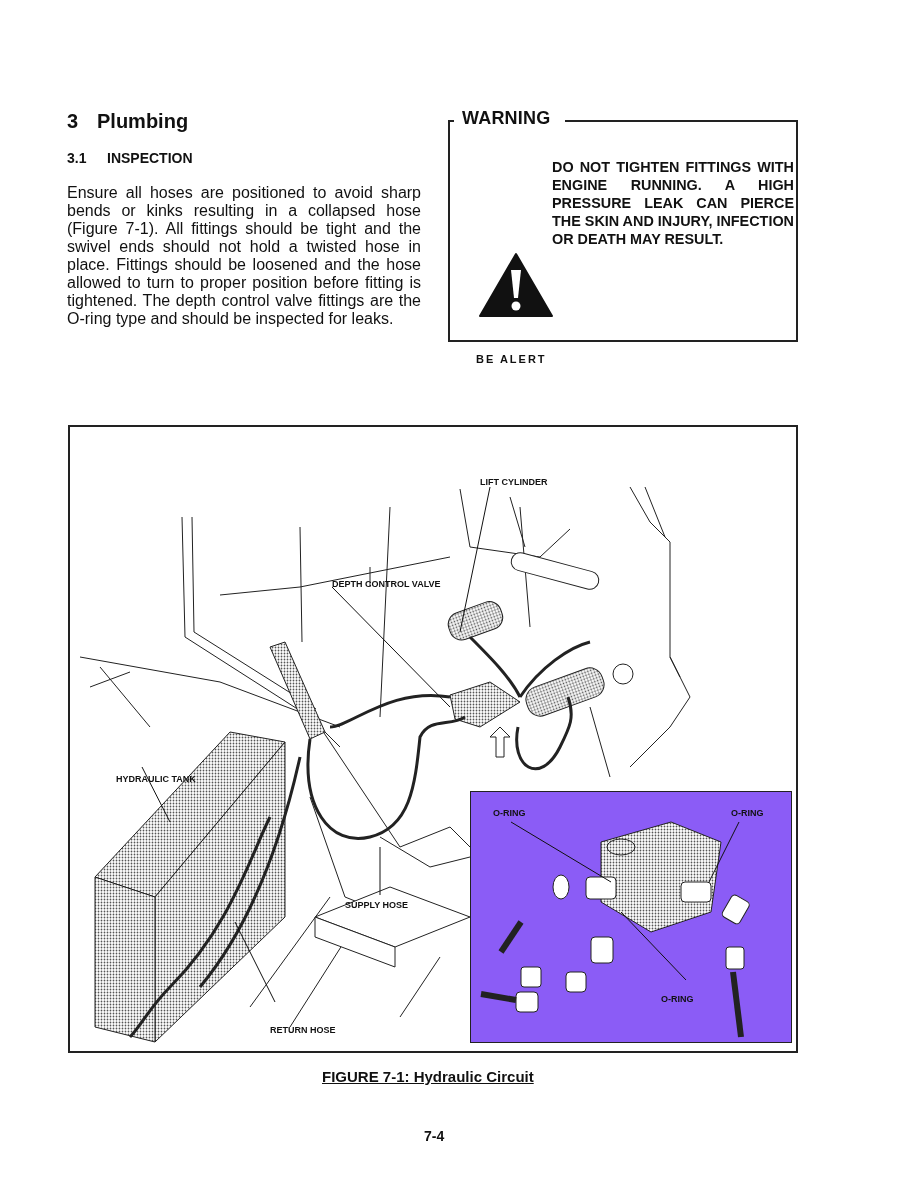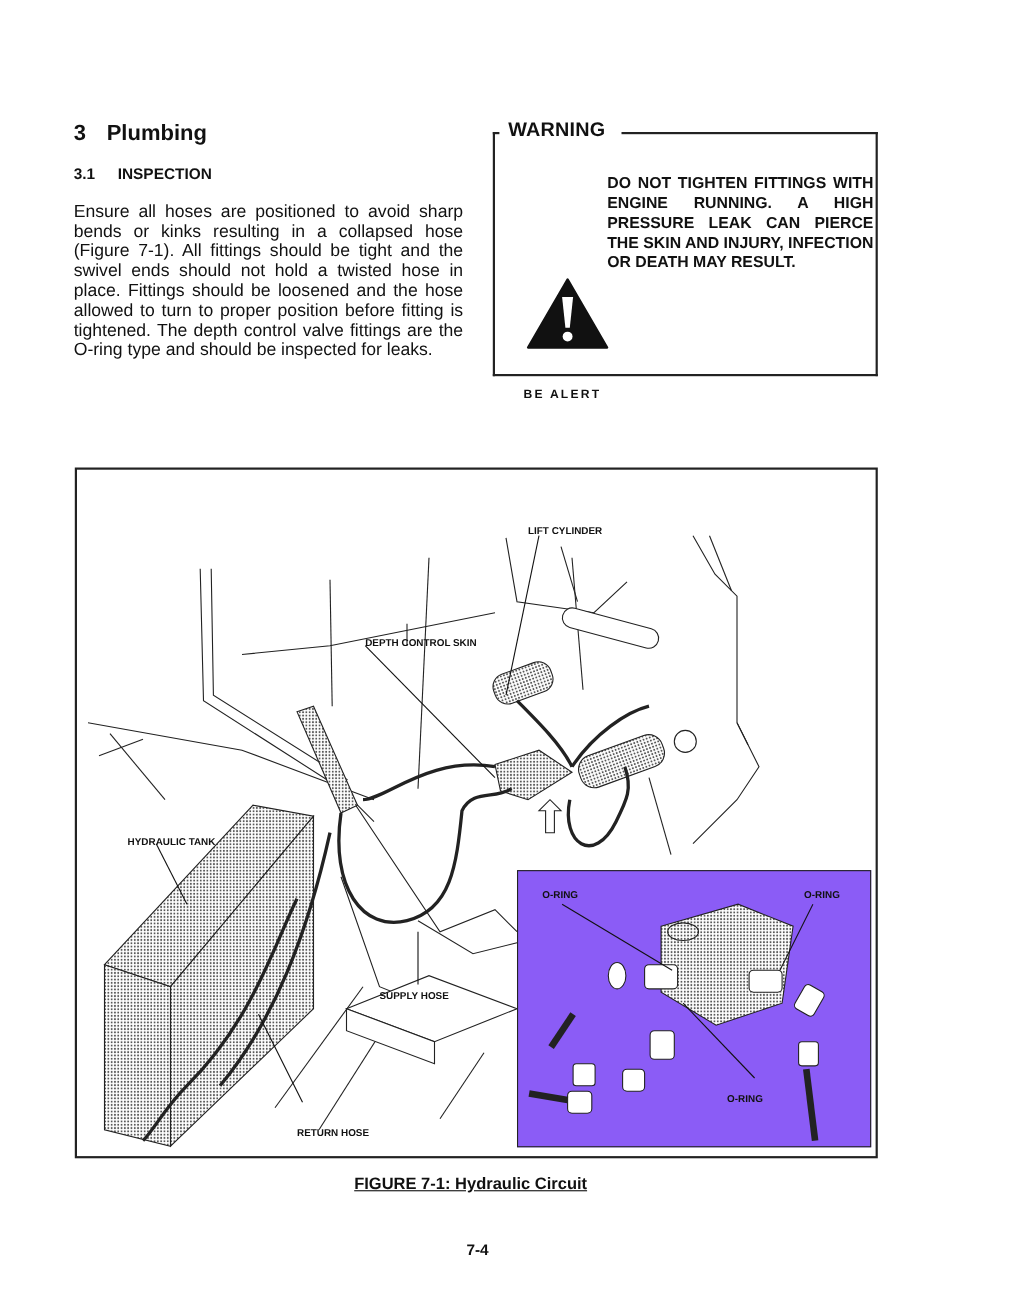--- a/index.html
+++ b/index.html
@@ -121,22 +121,22 @@
       <line x1="72" y1="340" x2="100" y2="395"></line>
       <line x1="310" y1="468" x2="310" y2="420"></line>
       <line x1="205" y1="575" x2="165" y2="495"></line>
     </g>
     <g fill="#fff" stroke="#222" stroke-width="1">
       <polygon points="420,310 430,300 440,310 434,310 434,330 426,330 426,310"></polygon>
     </g>
   </svg>
 
   <div class="callout" style="left:400px;top:50px;margin-left:10px;">LIFT CYLINDER</div>
-  <div class="callout" style="left:262px;top:152px;">DEPTH CONTROL SKIN</div>
-  <div class="callout" style="left:10px;top:333px;padding-left:36px;">HYDRAULIC TANK</div>
+  <div class="callout" style="left:262px;top:152px;">DEPTH CONTROL VALVE</div>
+  <div class="callout" style="left:10px;top:347px;padding-left:36px;">HYDRAULIC TANK</div>
   <div class="callout" style="left:275px;top:473px;">SUPPLY HOSE</div>
   <div class="callout" style="left:200px;top:598px;">RETURN HOSE</div>
 
   <div class="inset">
     <svg width="320" height="250">
       <g stroke="#222" stroke-width="1" fill="url(#dots)">
         <polygon points="130,50 200,30 250,50 240,120 180,140 130,110"></polygon>
         <ellipse cx="150" cy="55" rx="14" ry="8"></ellipse>
       </g>
       <g stroke="#222" stroke-width="1" fill="#fff">

